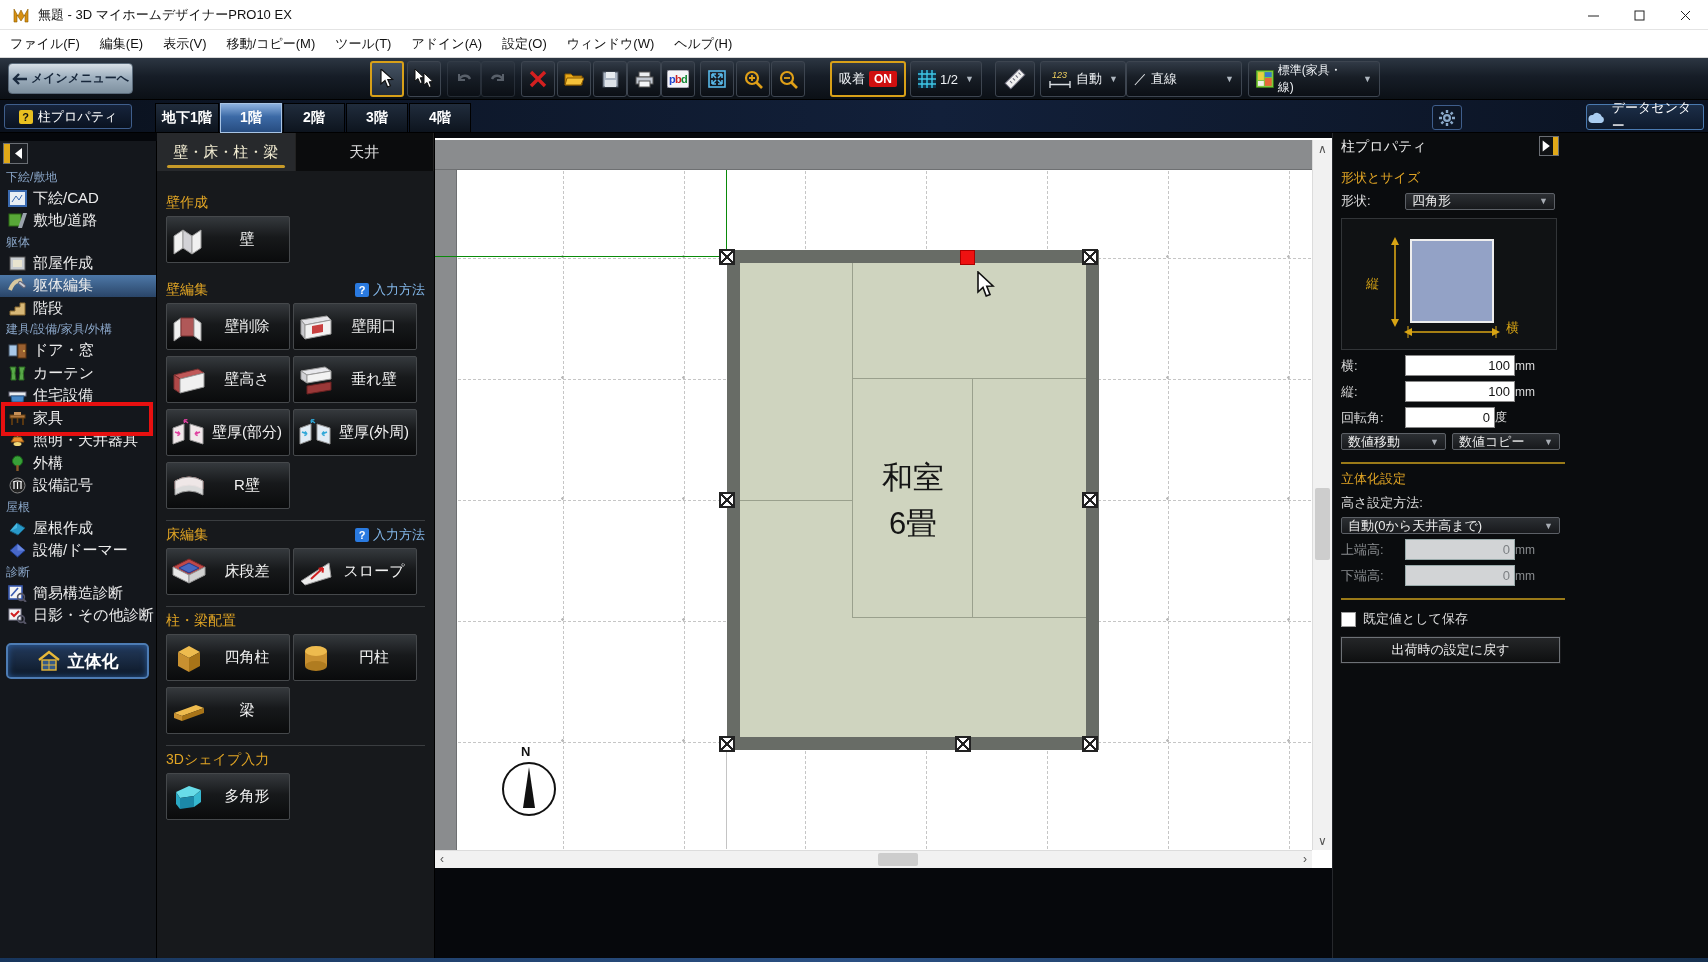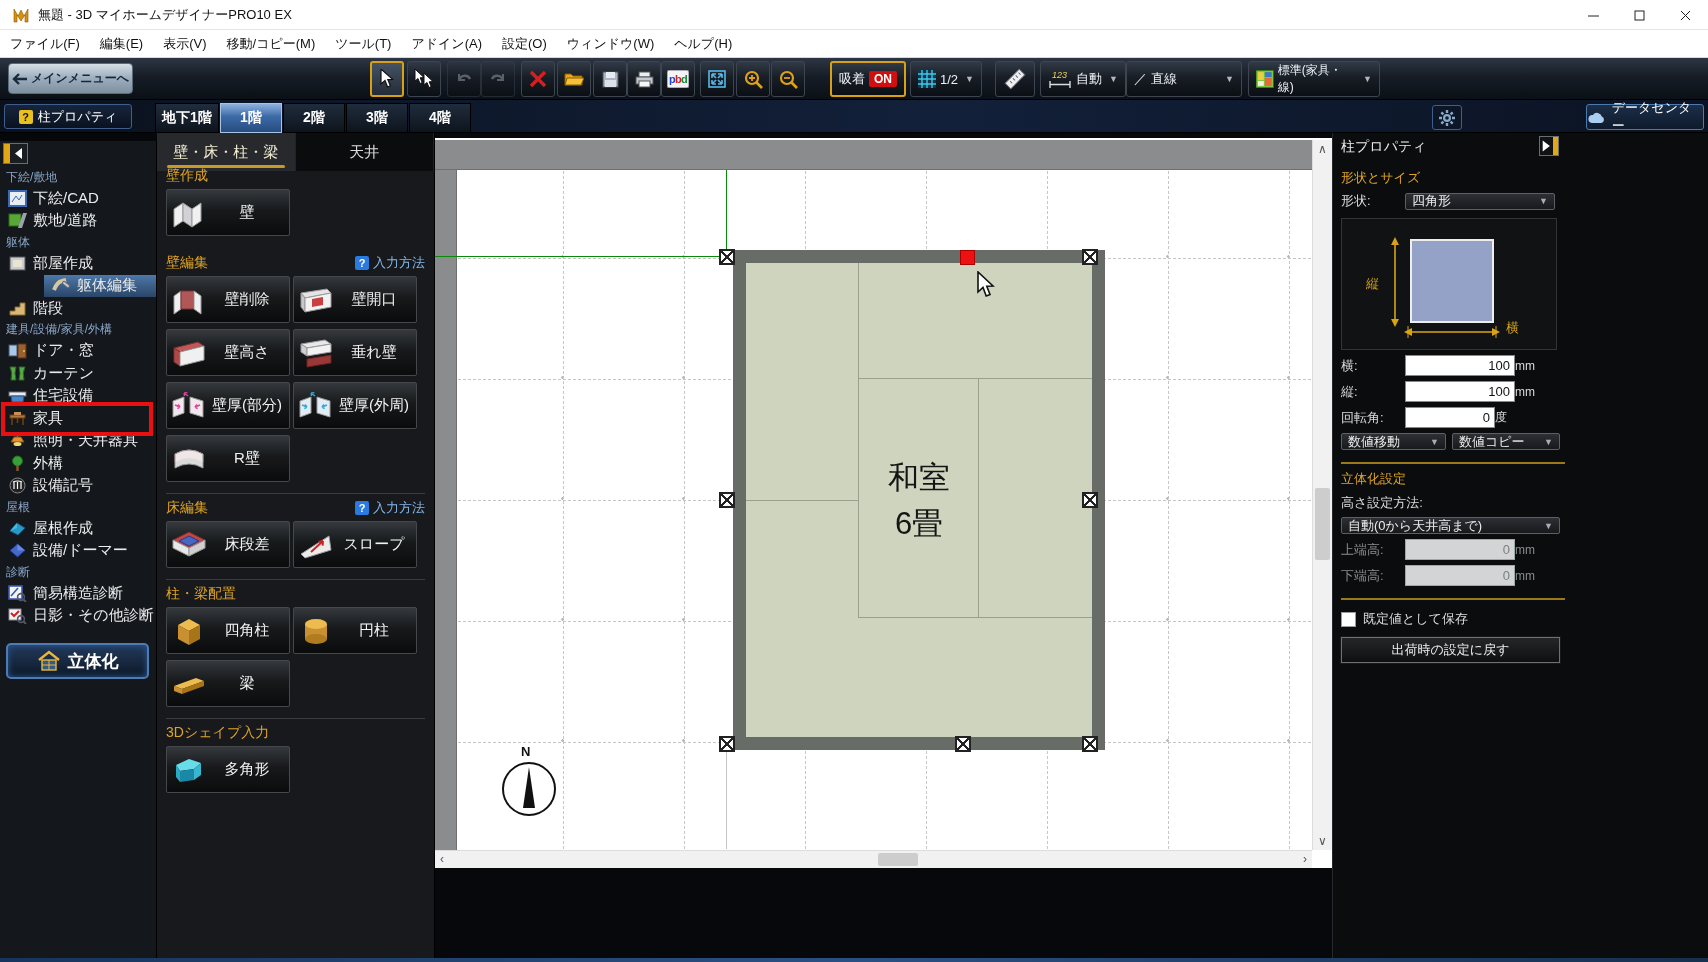--- a/index.html
+++ b/index.html
@@ -40,50 +40,50 @@
   .dc-btn{position:absolute;left:1586px;top:4px;width:118px;height:26px;border:1px solid #4a7ab0;border-radius:3px;background:linear-gradient(#1c2e48,#0e1a2c);display:flex;align-items:center;justify-content:center;gap:5px;color:#fff;font-size:13px;}
   
   .main{position:absolute;left:0;top:133px;width:1708px;height:829px;}
   .sidebar{position:absolute;left:0;top:8px;width:157px;height:100%;background:#14171c;border-right:1px solid #000;}
   .collapse-btn{position:absolute;left:3px;top:2px;width:25px;height:21px;background:#1a1d22;border:1px solid #6a6e74;display:flex;align-items:center;}
   .collapse-btn .ybar{width:6px;height:100%;background:#e0a818;}
   .sb-content{position:absolute;left:0;top:26px;width:100%;}
   .sb-sec{height:20px;display:flex;align-items:center;padding-left:6px;font-size:12px;color:#8aa6c8;}
   .sb-item{height:22.5px;display:flex;align-items:center;gap:6px;padding-left:8px;font-size:15px;color:#ececec;cursor:default;}
   .sb-item .ic{width:19px;height:17px;flex:none;}
-  .sb-item.selected{background:linear-gradient(#4d78a8,#2a4568);margin-left:44px;}
+  .sb-item.selected{background:linear-gradient(#4d78a8,#2a4568);}
   .red-annot{position:absolute;left:1px;top:261px;width:152px;height:34px;border:4px solid #e81010;z-index:6;pointer-events:none;}
   .solid-btn{position:absolute;left:6px;top:502px;width:143px;height:36px;border:2px solid #4d7cb4;border-radius:5px;background:linear-gradient(#233a5c,#0d1826);box-shadow:0 0 6px #2a5a9a inset;display:flex;align-items:center;justify-content:center;gap:7px;color:#fff;font-size:17px;font-weight:bold;}
   
   .toolpanel{position:absolute;left:157px;top:0;width:278px;height:100%;background:#17191c;border-right:1px solid #000;}
   .tp-tabs{position:absolute;left:0;top:0;width:100%;height:38px;display:flex;background:#fde047;}
   .tp-tab{width:139px;height:38px;display:flex;align-items:center;justify-content:center;font-size:15px;color:#dcdcdc;background:#0b0c0d;border-right:1px solid #222;position:relative;}
   .tp-tab.active{background:#27292c;color:#f2ecd2;}
   .tp-tab.active::after{content:"";position:absolute;left:10px;right:10px;bottom:3px;height:3px;background:#c79a28;border-radius:2px;}
-  .tp-content{position:absolute;left:0;top:21px;width:100%;padding:8px 9px;}
+  .tp-content{position:absolute;left:0;top:48px;width:100%;padding:8px 9px;}
   .tp-sec{display:flex;align-items:center;justify-content:space-between;height:20px;margin-top:4px;}
   .tp-sec .t{font-size:14px;color:#e0a424;}
   .helplink{display:flex;align-items:center;gap:4px;font-size:13px;color:#82b6e8;}
   .qblue{width:14px;height:14px;background:#2a7ae0;color:#fff;font-weight:bold;font-size:11px;display:flex;align-items:center;justify-content:center;border-radius:2px;}
   .btngrid{display:flex;flex-wrap:wrap;width:260px;}
   .toolbtn{width:124px;height:47px;margin:3px 3px 3px 0;background:linear-gradient(#35393d,#17191b 45%,#0a0b0c);border:1px solid #45484b;border-radius:2px;display:flex;align-items:center;color:#f2f2f2;font-size:15px;}
   .toolbtn .i3d{width:44px;height:36px;flex:none;display:flex;align-items:center;justify-content:center;}
   .toolbtn .bl{flex:1;text-align:center;padding-right:6px;}
   .tp-divider{height:1px;background:#3a3d40;margin:8px 0 4px 0;}
   
   .canvascol{position:absolute;left:435px;top:0;width:897px;height:829px;background:#06080c;}
   .viewport{position:absolute;left:0;top:5px;width:897px;height:730px;background:#fff;overflow:hidden;background-image:radial-gradient(circle,#b9b9b9 1.2px,transparent 1.5px);background-size:121px 121px;background-position:67px 58px;}
   .band-top{position:absolute;left:0;top:2px;right:20px;height:30px;background:#8a8c8e;border-bottom:1px solid #6e7072;}
   .band-left{position:absolute;left:0;top:32px;width:22px;bottom:18px;background:#8a8c8e;border-right:1px solid #6e7072;}
   .gv{position:absolute;top:33px;bottom:19px;width:0;border-left:1px dashed #c6c6c6;}
   .gh{position:absolute;left:23px;right:21px;height:0;border-top:1px dashed #c6c6c6;}
   .green-h{position:absolute;left:0;top:118px;width:291px;height:0;border-top:1px solid #0a8a0a;}
   .green-v{position:absolute;left:291px;top:32px;height:86px;width:0;border-left:1px solid #0a8a0a;}
   .pageline-v{position:absolute;left:291px;top:612px;bottom:19px;width:0;border-left:1px solid #c4c4c4;}
-  .room{position:absolute;left:298px;top:112px;width:372px;height:500px;background:#686c66;}
+  .room{position:absolute;left:292px;top:112px;width:372px;height:500px;background:#686c66;}
   .tatami{position:absolute;left:13px;top:13px;width:346px;height:474px;background:#cfd4bf;}
   .tl{position:absolute;background:#9aa08d;}
   .roomlabel{position:absolute;left:0;top:192px;width:100%;text-align:center;color:#151515;font-size:31px;line-height:46px;}
   .handle{position:absolute;width:16px;height:16px;background:linear-gradient(45deg,transparent 44%,#222 44%,#222 56%,transparent 56%),linear-gradient(-45deg,transparent 44%,#222 44%,#222 56%,transparent 56%),#fdfdfd;border:2px solid #222;}
   .handle.red{background:#ee1111;border:1px solid #aa0000;width:15px;height:15px;}
   .compass{position:absolute;left:67px;top:624px;width:54px;height:54px;border:2px solid #111;border-radius:50%;}
   .compass-n{position:absolute;left:86px;top:606px;font-size:13px;color:#111;font-weight:bold;}
   .vscroll{position:absolute;right:0;top:2px;width:20px;bottom:18px;background:#f1f1f1;border-left:1px solid #dcdcdc;}
   .hscroll{position:absolute;left:0;bottom:0;height:18px;right:20px;background:#f1f1f1;border-top:1px solid #dcdcdc;}
   .thumb{position:absolute;background:#cdcdcd;border-radius:2px;}

